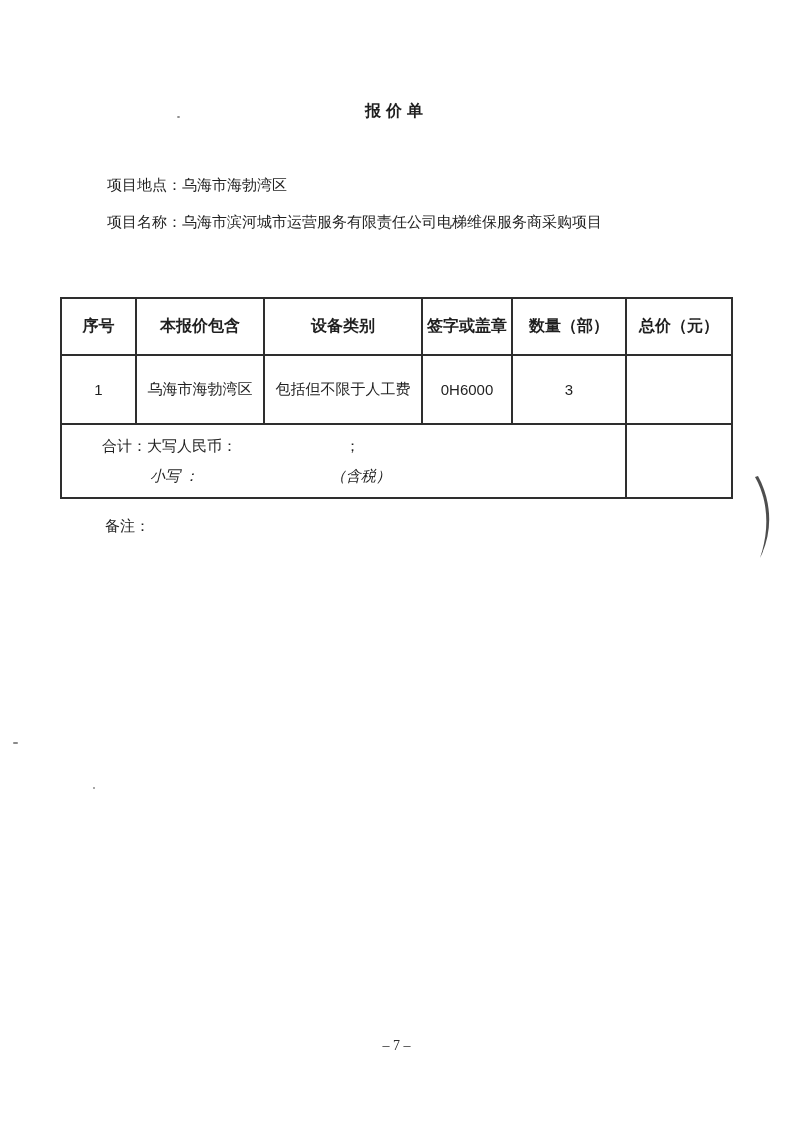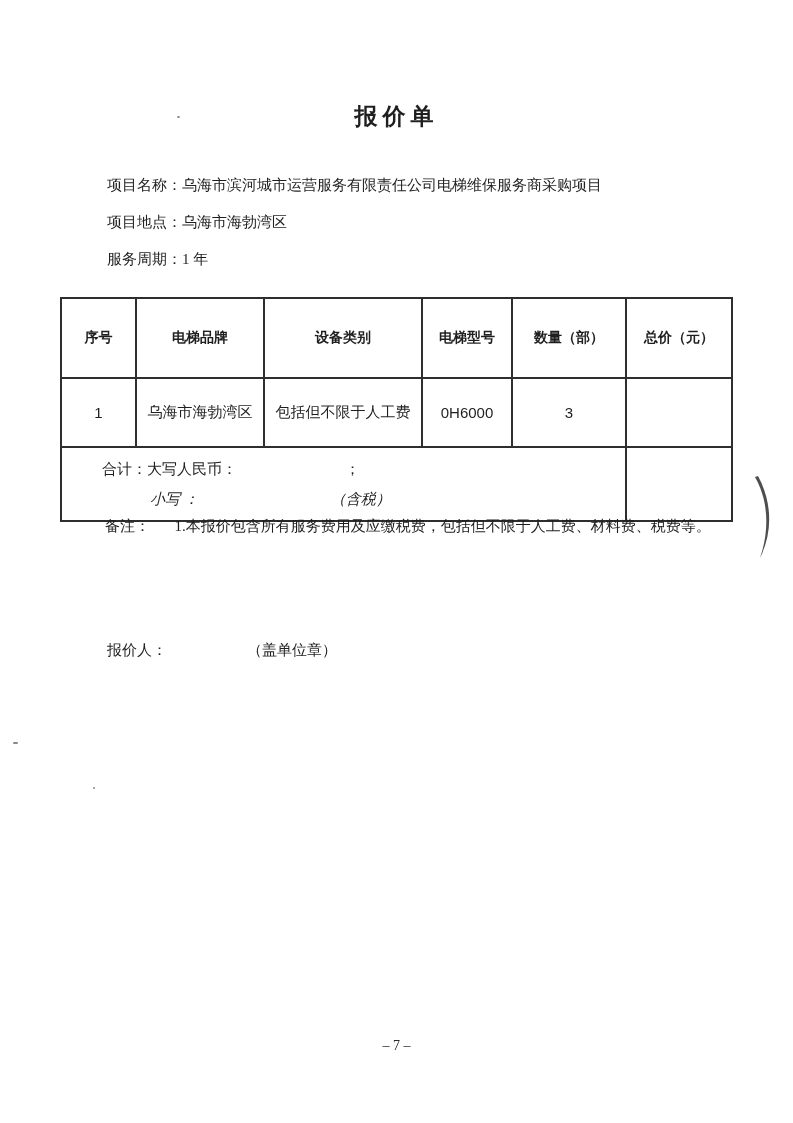--- a/index.html
+++ b/index.html
@@ -12,21 +12,21 @@
     color: #1f1f1f;
     font-family: "Liberation Serif", "DejaVu Serif", serif;
     overflow: hidden;
   }
   .doc-title {
     position: absolute;
     top: 101px;
     left: 0;
     width: 100%;
     text-align: center;
-    font-size: 23px;
+    font-size: 16px;
     font-weight: bold;
     letter-spacing: 5px;
     font-family: Liberation Serif, serif;
   }
   .info-block {
     position: absolute;
     left: 107px;
     top: 167px;
     font-size: 15px;
     line-height: 37px;
@@ -47,24 +47,24 @@
   .quote-table col.c4 { width: 90px; }
   .quote-table col.c5 { width: 114px; }
   .quote-table col.c6 { width: 106px; }
   .quote-table th, .quote-table td {
     border: 2px solid #2e2e2e;
     text-align: center;
     vertical-align: middle;
     padding: 0;
   }
   .quote-table thead th {
-    height: 80px;
+    height: 57px;
     font-family: "Liberation Sans", "DejaVu Sans", sans-serif;
     font-weight: bold;
-    font-size: 14px;
+    font-size: 16px;
   }
   .quote-table .data-row td {
     height: 69px;
     font-family: "Liberation Sans", "DejaVu Sans", sans-serif;
     font-weight: normal;
   }
   .quote-table .summary-cell {
     height: 68px;
     text-align: left;
     vertical-align: middle;
@@ -77,21 +77,20 @@
   .spacer-2 { display: inline-block; width: 132px; }
   .notes-block {
     position: absolute;
     left: 105px;
     top: 509px;
     width: 630px;
     font-size: 15px;
     line-height: 35px;
     display: flex;
     align-items: flex-start;
-    text-align: center;
   }
   .notes-label { flex: 0 0 auto; white-space: nowrap; }
   .notes-items { flex: 1 1 auto; }
   .sig-line {
     position: absolute;
     left: 107px;
     font-size: 15px;
     display: flex;
     white-space: nowrap;
   }
@@ -124,40 +123,39 @@
   .speck-c { left: 93px;  top: 787px; width: 2px; height: 2px; }
 </style>
 </head>
 <body>
 
 <div class="sheet">
 
   <div class="doc-title">报价单</div>
 
   <div class="info-block">
+    <div><span>项目地点：</span><span>乌海市海勃湾区</span></div>
     <div><span>项目名称：</span><span>乌海市滨河城市运营服务有限责任公司电梯维保服务商采购项目</span></div>
-    <div><span>项目地点：</span><span>乌海市海勃湾区</span></div>
-    <div><span>服务周期：</span><span>1 年</span></div>
   </div>
 
   <table class="quote-table">
     <colgroup>
       <col class="c1">
         <col class="c2">
         <col class="c3">
         <col class="c4">
         <col class="c5">
         <col class="c6">
     </colgroup>
     <thead>
       <tr>
         <th>序号</th>
-        <th>电梯品牌</th>
+        <th>本报价包含</th>
         <th>设备类别</th>
-        <th>电梯型号</th>
+        <th>签字或盖章</th>
         <th>数量（部）</th>
         <th>总价（元）</th>
       </tr>
     </thead>
     <tbody>
       <tr class="data-row">
         <td>1</td>
         <td>乌海市海勃湾区</td>
         <td>包括但不限于人工费</td>
         <td>0H6000</td>
@@ -170,28 +168,23 @@
           <div class="summary-line second"><span>小写 ：</span><span class="spacer-2"></span><span>（含税）</span></div>
         </td>
         <td></td>
       </tr>
     </tbody>
   </table>
 
   <div class="notes-block">
     <div class="notes-label">备注：</div>
     <div class="notes-items">
-      <div>1.本报价包含所有服务费用及应缴税费，包括但不限于人工费、材料费、税费等。</div>
     </div>
   </div>
 
-  <div class="sig-line sig-quoter">
-    <span class="sig-label">报价人：</span>
-    <span>（盖单位章）</span>
-  </div>
 
 
   <div class="page-number">– 7 –</div>
 
   <svg class="scan-curve" viewBox="0 0 26 86" xmlns="http://www.w3.org/2000/svg">
     <path d="M 7 2 C 20 26, 23 56, 9 84 C 19 55, 17 26, 4 3 Z" fill="#2f2f2f" opacity="0.85"></path>
   </svg>
 
   <div class="scan-speck speck-a"></div>
   <div class="scan-speck speck-b"></div>

